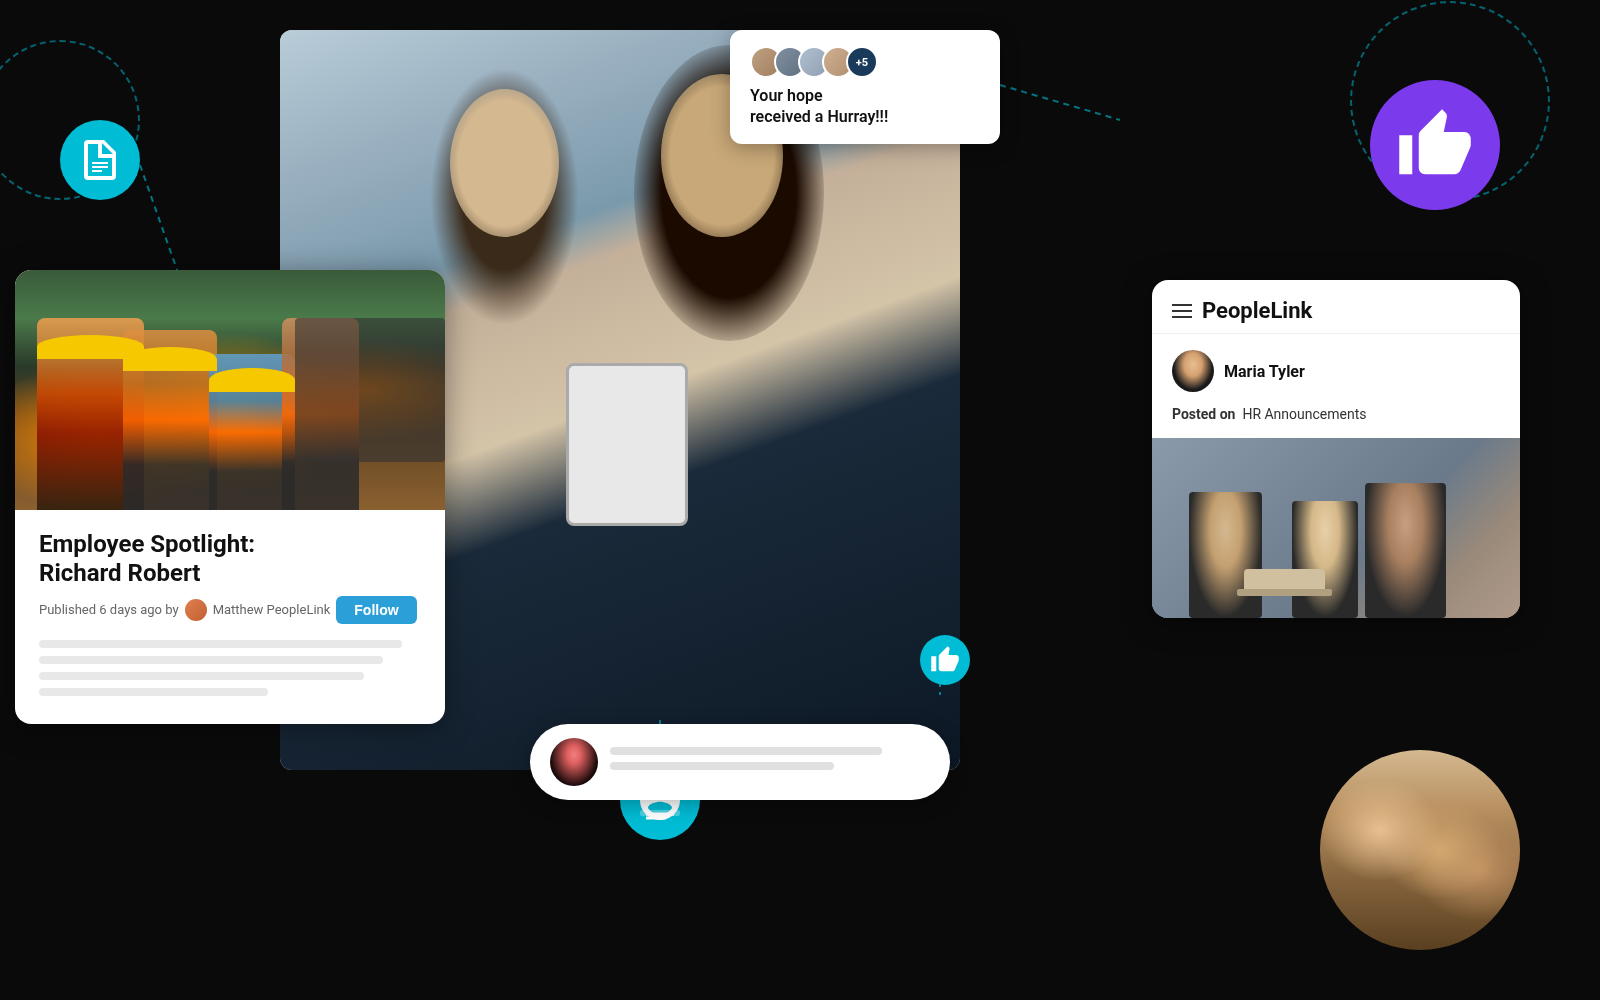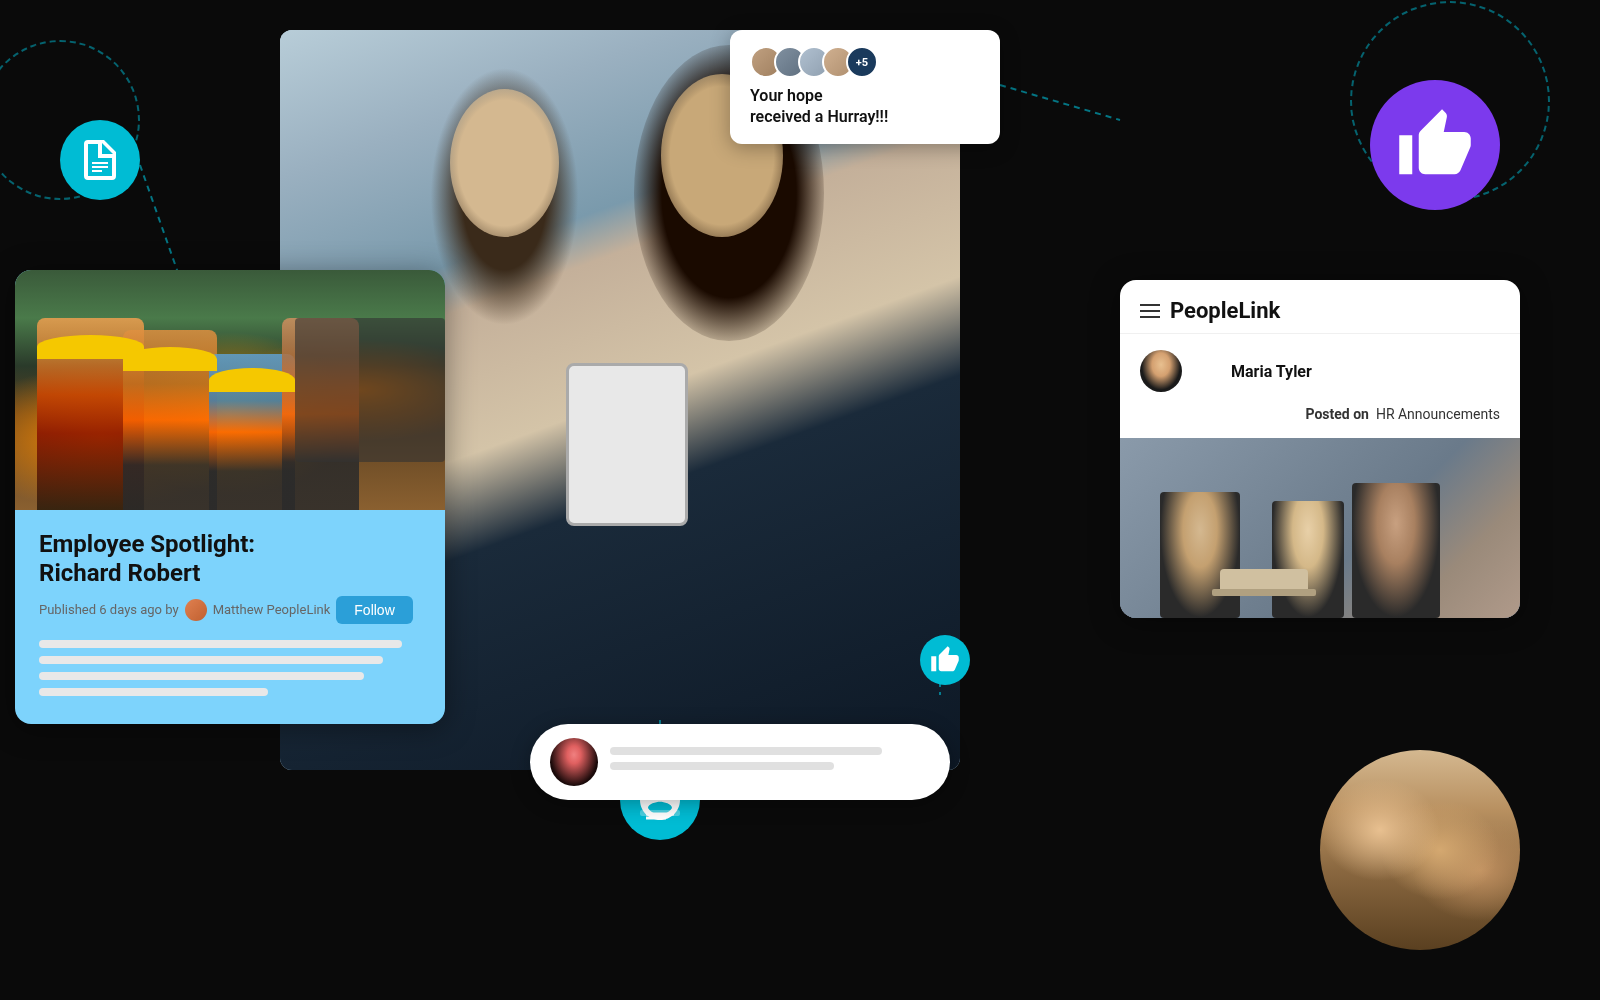--- a/index.html
+++ b/index.html
@@ -154,21 +154,21 @@
       font-weight: 600;
       color: #111;
       line-height: 1.3;
     }
 
     
     .spotlight-card {
       position: absolute;
       top: 270px;
       left: 15px;
-      background: #7dd3fc;
+      background: #ffffff;
       border-radius: 16px;
       width: 430px;
       box-shadow: 0 4px 30px rgba(0,0,0,0.4);
       z-index: 15;
       overflow: hidden;
     }
 
     .spotlight-image {
       width: 100%;
       height: 240px;
@@ -215,21 +215,21 @@
       background: linear-gradient(135deg, #e08050, #c06030);
     }
 
     .follow-btn {
       background: #2b9fd8;
       color: white;
       border: none;
       border-radius: 6px;
       padding: 6px 18px;
       font-size: 14px;
-      font-weight: 400;
+      font-weight: 700;
       cursor: pointer;
     }
 
     .text-lines {
       margin-top: 12px;
     }
 
     .text-line {
       height: 8px;
       background: #e8e8e8;
@@ -237,21 +237,21 @@
       margin-bottom: 8px;
     }
 
     
     .peoplelink-card {
       position: absolute;
       top: 280px;
       right: 80px;
       background: white;
       border-radius: 16px;
-      width: 400px;
+      width: 368px;
       box-shadow: 0 4px 30px rgba(0,0,0,0.4);
       z-index: 15;
       overflow: hidden;
     }
 
     .peoplelink-header {
       padding: 18px 20px 10px;
       border-bottom: 1px solid #f0f0f0;
       display: flex;
       align-items: center;
@@ -294,35 +294,33 @@
       border-radius: 50%;
       background: linear-gradient(135deg, #d4892a, #b86820);
       overflow: hidden;
       flex-shrink: 0;
     }
 
     .author-name {
       font-size: 16px;
       font-weight: 700;
       color: #111;
-      margin-left: 39px;
     }
 
     .post-text {
       font-size: 15px;
       color: #333;
       line-height: 1.55;
       margin-bottom: 14px;
     }
 
     .posted-on {
       font-size: 14px;
       color: #333;
       margin-bottom: 0;
-      text-align: right;
     }
 
     .posted-on strong {
       font-weight: 700;
     }
 
     .peoplelink-footer {
       position: relative;
       height: 180px;
       overflow: hidden;

